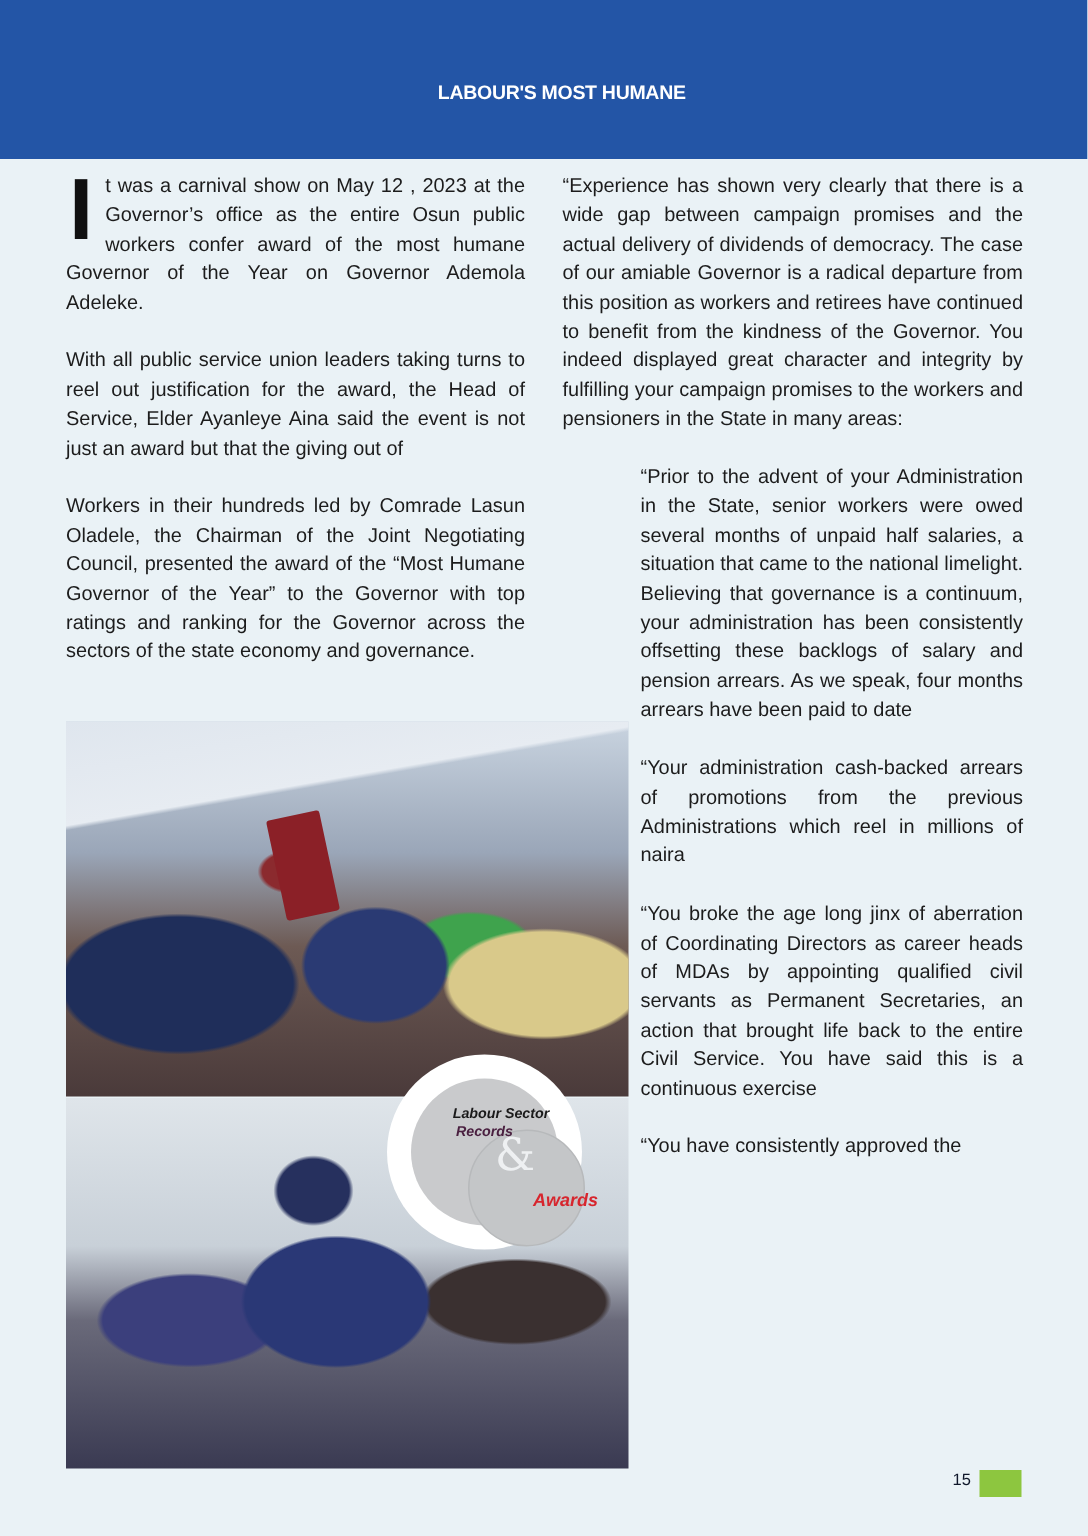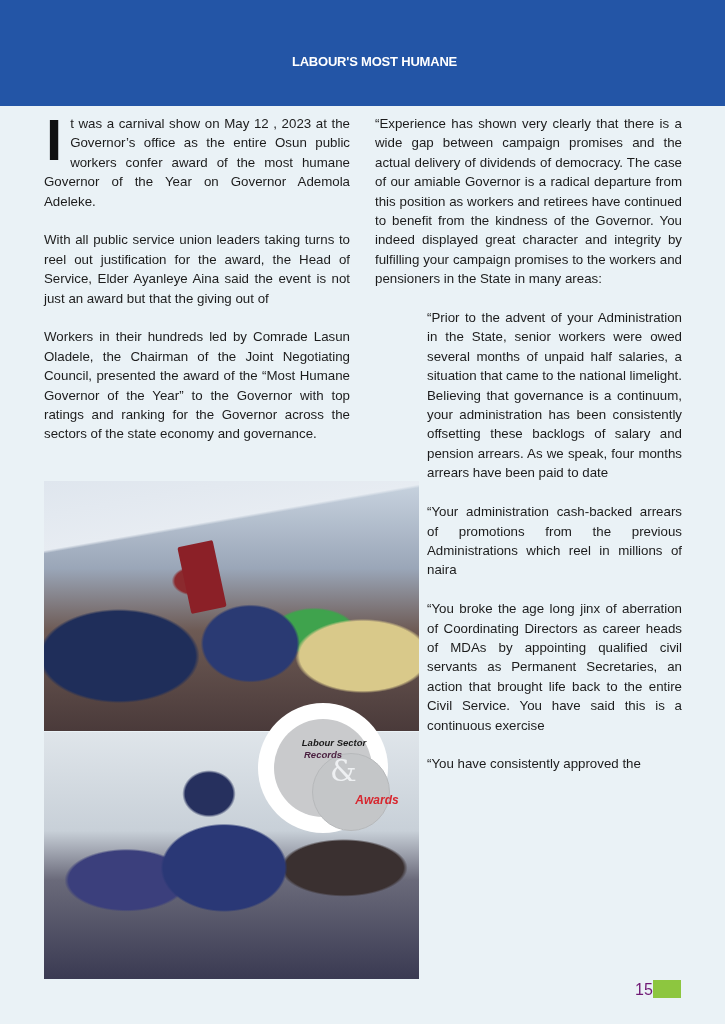--- a/index.html
+++ b/index.html
@@ -87,21 +87,21 @@
   }
   .emblem-amp {
     position: absolute; left: 286px; top: 272px; font-size: 30px; color: #eef0f2;
     font-family: "DejaVu Serif", serif; font-weight: normal;
   }
   .emblem-line3 {
     position: absolute; left: 280px; top: 312px; width: 58px;
     font-size: 12px; font-weight: bold; font-style: italic; color: #d7262e; text-align: center; margin-left: 24px;
   }
   .page-num {
-    position: absolute; left: 635px; top: 981px; font-size: 16px; color: #701a75;
+    position: absolute; left: 635px; top: 981px; font-size: 11px; color: #0f172a;
   }
   .page-tab {
     position: absolute; left: 653px; top: 980px; width: 28px; height: 18px; background: #8dc63f;
   }
 </style>
 </head>
 <body>
 
 <div class="header">
   <div class="kicker">LABOUR'S MOST HUMANE</div>

